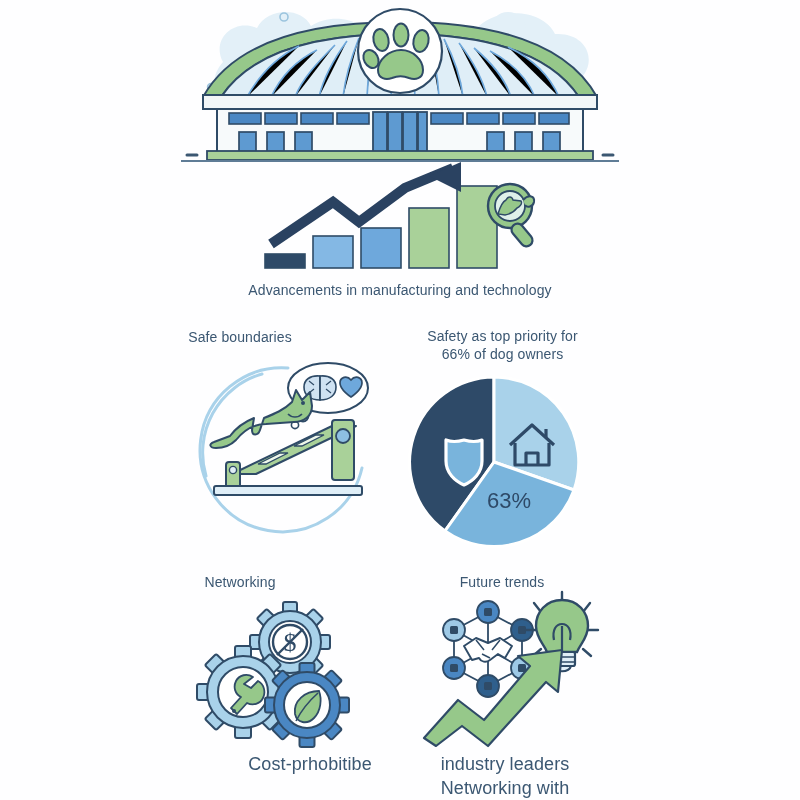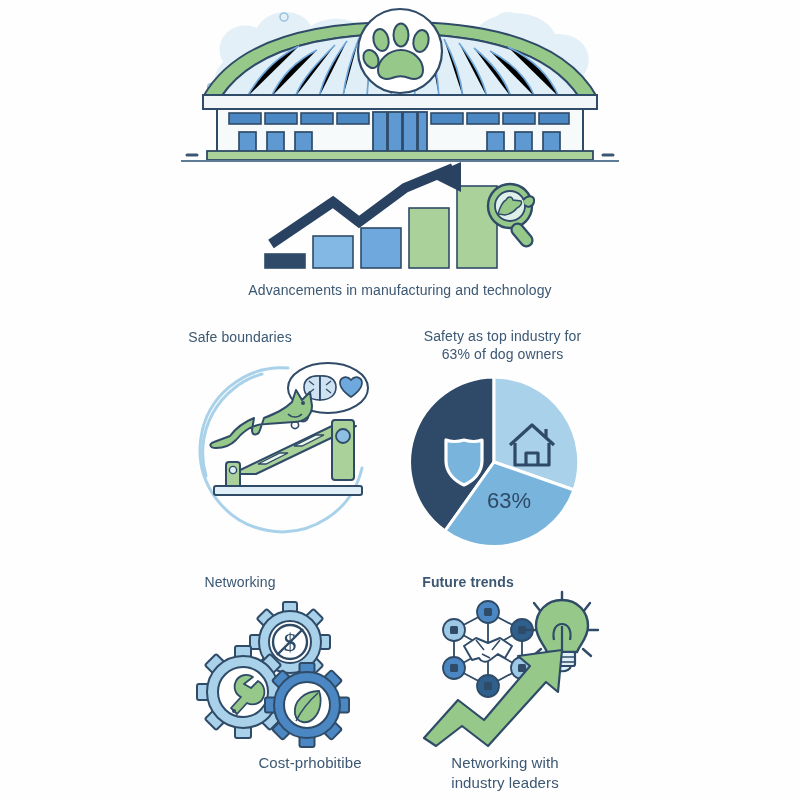--- a/index.html
+++ b/index.html
@@ -27,21 +27,21 @@
   }
   .caption {
     position: absolute;
     text-align: center;
     color: #3b5772;
     font-size: 14px;
     line-height: 1.32;
     letter-spacing: 0.1px;
     font-family: "Liberation Sans", sans-serif;
   }
-  .caption.small { font-size: 15px; }
+  .caption.small { font-size: 18px; }
   .label-left {
     text-align: center;
   }
   svg { display: block; overflow: visible; }
 
   
   #hero-stadium { left: 175px; top: 0px; width: 450px; height: 170px; }
   
   #growth-chart { left: 255px; top: 160px; width: 290px; height: 120px; }
   #caption-advancements { left: 160px; top: 281px; width: 480px; }
@@ -53,21 +53,21 @@
   
   #caption-safety-priority { left: 395px; top: 327px; width: 215px; }
   #pie-chart { left: 402px; top: 377px; width: 190px; height: 170px; }
 
   
   #label-durability { left: 140px; top: 573px; width: 200px; }
   #durability-illustration { left: 190px; top: 602px; width: 170px; height: 145px; }
   #caption-cost { left: 195px; top: 753px; width: 230px; }
 
   
-  #label-future-trends { left: 368px; top: 573px; width: 200px; font-weight: bold; }
+  #label-future-trends { left: 402px; top: 573px; width: 200px; }
   #future-trends-illustration { left: 402px; top: 588px; width: 200px; height: 160px; }
   #caption-networking { left: 405px; top: 753px; width: 200px; }
 </style>
 </head>
 <body>
 
 <div class="page">
 
   <div class="block" id="hero-stadium">
     <svg viewBox="0 0 450 170" width="450" height="170">
@@ -222,22 +222,22 @@
         <rect x="136" y="62" width="22" height="60" rx="3" fill="#a9d199" stroke="#2f4b67" stroke-width="2"></rect>
         <circle cx="147" cy="78" r="7" fill="#8dbfe2" stroke="#2f4b67" stroke-width="1.8"></circle>
         <rect x="30" y="104" width="14" height="26" rx="3" fill="#a9d199" stroke="#2f4b67" stroke-width="2"></rect>
         <circle cx="37" cy="112" r="3.6" fill="#dfeef7" stroke="#2f4b67" stroke-width="1.4"></circle>
         <rect x="18" y="128" width="148" height="9" rx="2" fill="#dfeef7" stroke="#2f4b67" stroke-width="2"></rect>
       </g>
     </svg>
   </div>
 
   <div class="caption" id="caption-safety-priority">
-    <div>Safety as top industry for</div>
-    <div>63% of dog owners</div>
+    <div>Safety as top priority for</div>
+    <div>66% of dog owners</div>
   </div>
 
   <div class="block" id="pie-chart">
     <svg viewBox="0 0 190 170" width="190" height="170">
 
       <path d="M92 85 L92 0 A85 85 0 0 0 43 154 Z" fill="#2e4a68" stroke="#ffffff" stroke-width="3"></path>
 
       <path d="M92 85 L92 0 A85 85 0 0 1 172 113 Z" fill="#a9d2ea" stroke="#ffffff" stroke-width="3"></path>
 
       <path d="M92 85 L172 113 A85 85 0 0 1 43 154 Z" fill="#79b4dc" stroke="#ffffff" stroke-width="3"></path>
@@ -428,17 +428,17 @@
         <path d="M151 78 C153 85 167 85 169 78 Z" fill="#dfeef7" stroke="#2f4b67" stroke-width="2.2"></path>
       </g>
 
       <g>
         <path d="M22 150 L56 112 L82 132 L128 78 L116 68 L160 62 L156 104 L144 94 L86 158 L60 138 L34 158 Z" fill="#96c88a" stroke="#2f4b67" stroke-width="2.2" stroke-linejoin="round"></path>
       </g>
     </svg>
   </div>
 
   <div class="caption small" id="caption-networking">
+    <div>industry leaders</div>
     <div>Networking with</div>
-    <div>industry leaders</div>
   </div>
 
 </div>
 
 </body></html>

